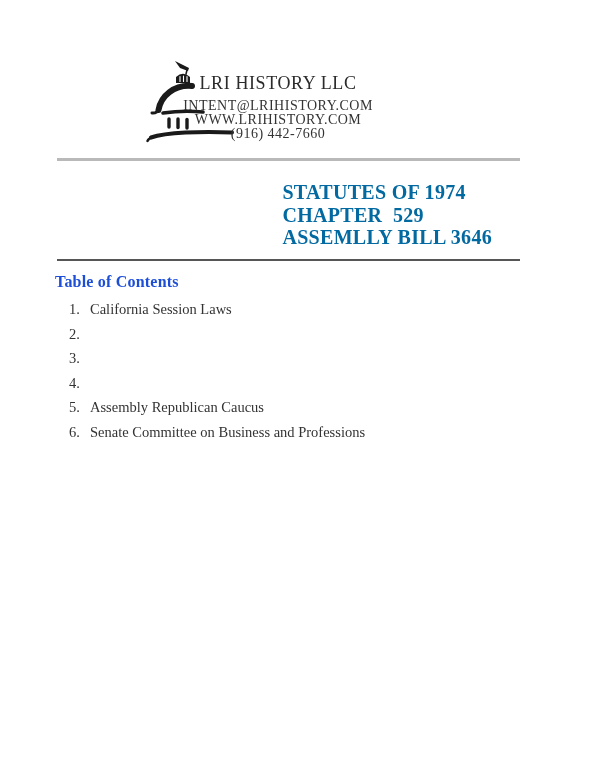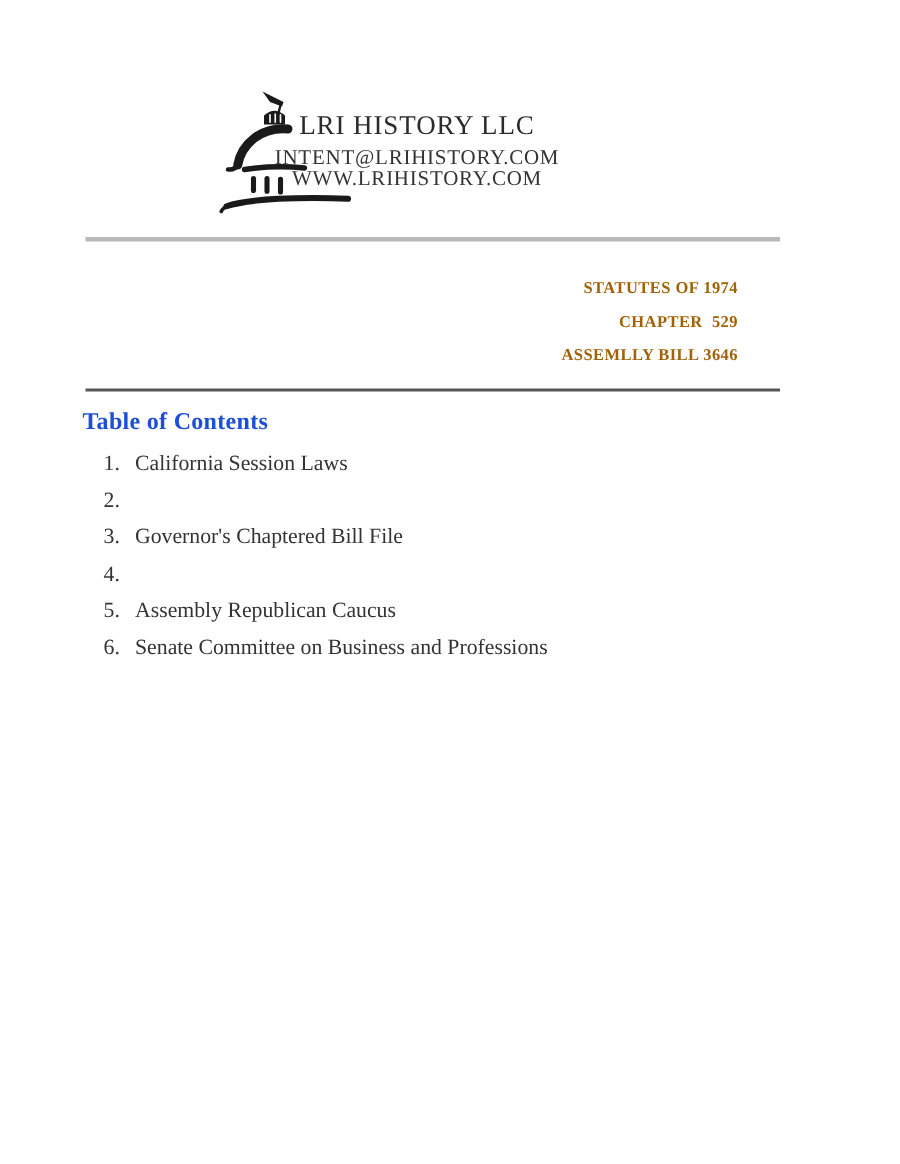--- a/index.html
+++ b/index.html
@@ -61,25 +61,24 @@
     top: 259px;
     height: 1.7px;
     background: #565656;
   }
 
   
   .reference {
     position: absolute;
     top: 181px;
     right: 108px;
-    text-align: right;
     font-weight: bold;
-    font-size: 11px;
+    font-size: 20px;
     line-height: 22.5px;
-    color: #a16207;
+    color: #0369a1;
     letter-spacing: 0.3px;
   }
   .ref-line { white-space: pre; }
 
   
   .toc-title {
     position: absolute;
     left: 55px;
     top: 273px;
     font-size: 16px;
@@ -126,20 +125,21 @@
       <path d="M 41,61.5 L 41,70" stroke-width="3.4"></path>
 
       <path d="M 5,79.5 C 20,74.5 55,73 86,74.5" stroke-width="4"></path>
       <path d="M 6,79.5 Q 2.5,80.5 1.5,83" stroke-width="2.4"></path>
     </g>
   </svg>
 
   <div class="brand-line company-name">LRI HISTORY LLC</div>
   <div class="brand-line contact contact-email">INTENT@LRIHISTORY.COM</div>
   <div class="brand-line contact contact-website">WWW.LRIHISTORY.COM</div>
+  <div class="brand-line contact contact-phone">(916) 442-7660</div>
 
   <div class="rule rule-light"></div>
 
   <div class="reference">
     <div class="ref-line">STATUTES OF 1974</div>
     <div class="ref-line">CHAPTER  529</div>
     <div class="ref-line">ASSEMLLY BILL 3646</div>
   </div>
 
   <div class="rule rule-dark"></div>
@@ -149,21 +149,20 @@
   <div class="toc-list">
     <div class="toc-row">
       <span class="toc-num">1.</span>
       <span class="toc-label">California Session Laws</span>
     </div>
     <div class="toc-row">
       <span class="toc-num">2.</span>
     </div>
     <div class="toc-row">
       <span class="toc-num">3.</span>
-      <span class="toc-label">Governor's Chaptered Bill File</span>
     </div>
     <div class="toc-row">
       <span class="toc-num">4.</span>
     </div>
     <div class="toc-row">
       <span class="toc-num">5.</span>
       <span class="toc-label">Assembly Republican Caucus</span>
     </div>
     <div class="toc-row">
       <span class="toc-num">6.</span>

